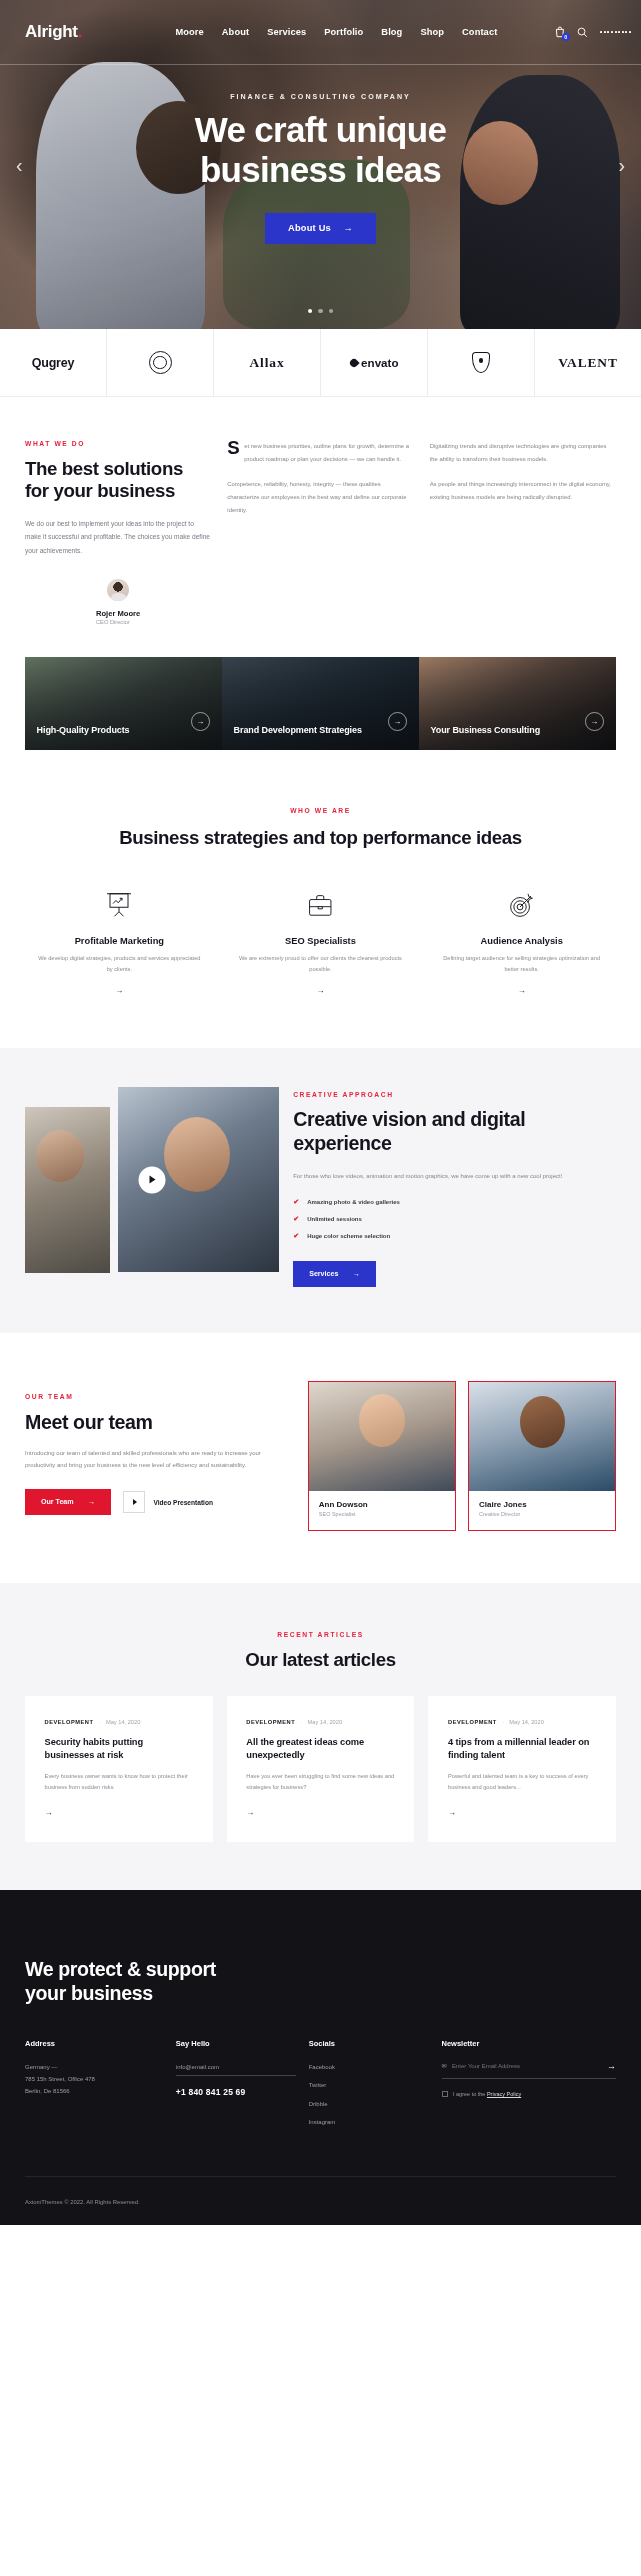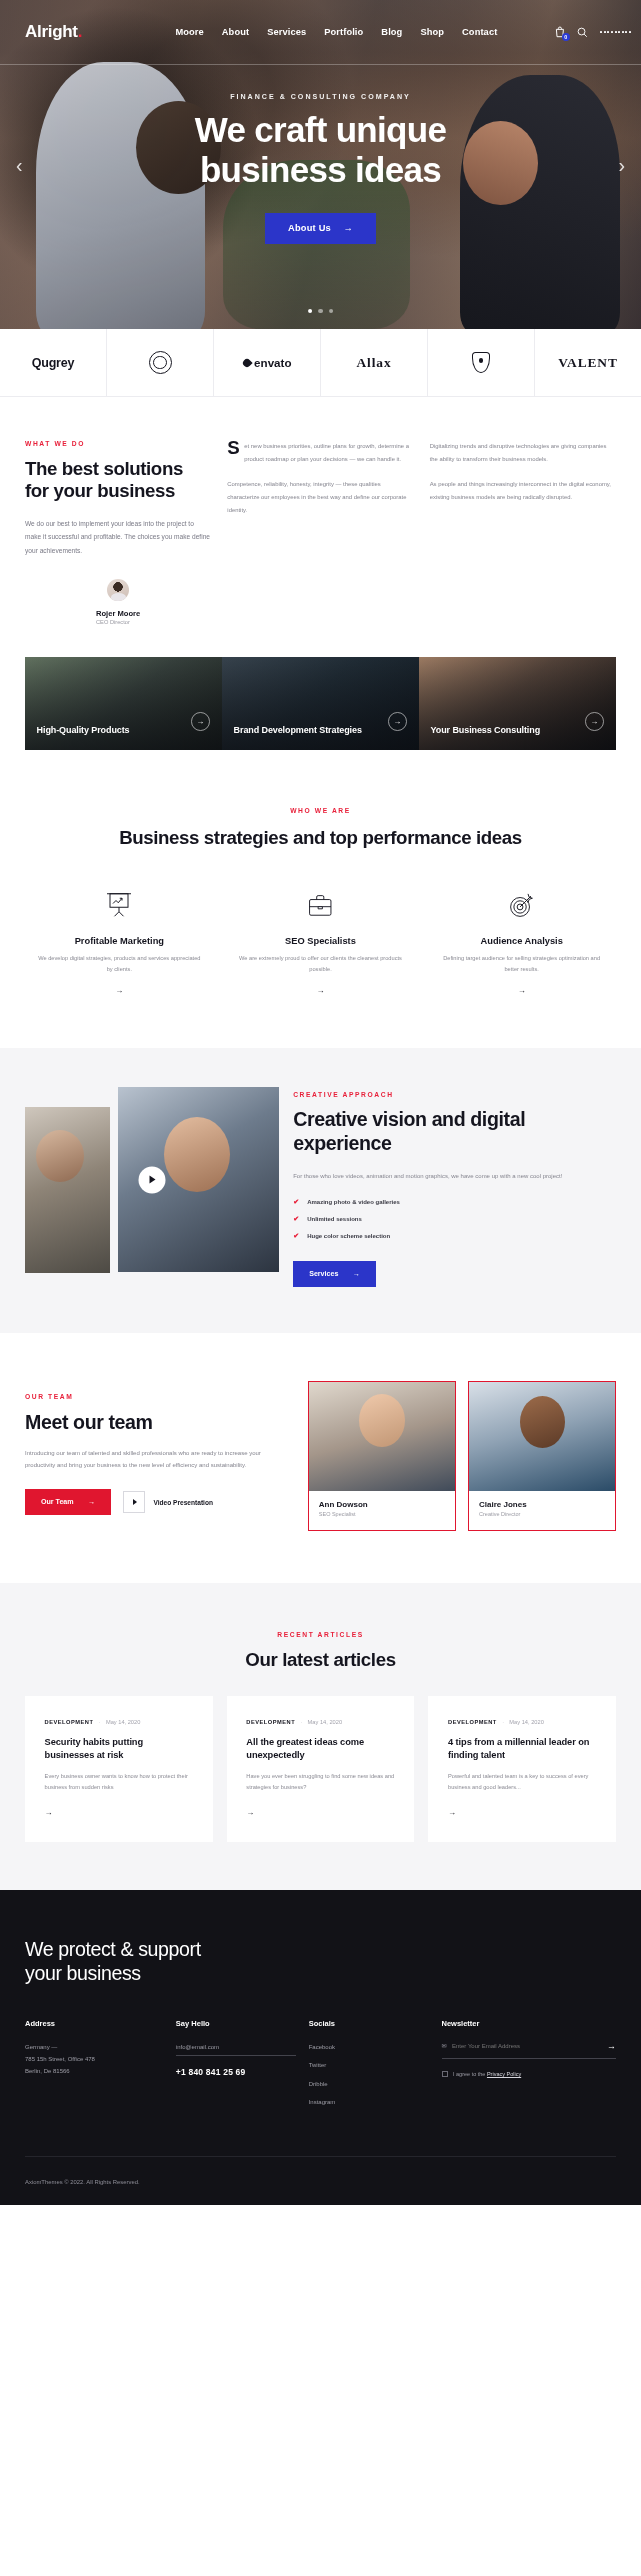--- a/index.html
+++ b/index.html
@@ -202,22 +202,22 @@
   .acard h4{ font-size:9.3px; line-height:1.38; font-weight:700; color:#15151f;
              margin-bottom:9px; letter-spacing:-0.1px;}
   .acard p{ font-size:5.7px; line-height:2; color:#8b8b94; margin-bottom:14.2px; }
   .acard .arr{ font-size:8px; color:#15151f; }
   .more-wrap{ text-align:center; margin-top:28.5px; }
   .btn-more{ background:#2b35c9; color:#fff; font-size:7.1px; font-weight:700;
              padding:9px 19.6px; border:none; cursor:pointer;}
 
   
   .footer{ background:#121217; color:#fff; padding:48px 25px 0; }
-  .footer h2{ font-size:19.6px; line-height:1.22; font-weight:400; letter-spacing:-0.4px;
-              margin-bottom:34px;}
+  .footer h2{ font-size:19.6px; line-height:1.22; font-weight:700; letter-spacing:-0.4px;
+              margin-bottom:34px;margin-top:20px;}
   .fcols{ display:grid; grid-template-columns:1.15fr 1fr 1fr 1.45fr; gap:12.5px;
           padding-bottom:41px; }
   .fcols h6{ font-size:7.5px; font-weight:700; margin-bottom:12.5px; }
   .fcols p,.fcols a{ font-size:6px; line-height:2.05; color:#9d9da6; display:block;
                      text-decoration:none; }
   .mail{ color:#d7d7de; border-bottom:0.9px solid #43434c; display:inline-block;
          padding-bottom:1.8px; margin-bottom:10.7px; }
   .phone{ font-size:8.5px; font-weight:700; color:#fff; letter-spacing:0.2px;}
   .socials a{ margin-bottom:6.2px; }
   .news-row{ display:flex; align-items:center; border-bottom:0.9px solid #43434c;
@@ -314,27 +314,27 @@
   </section>
 
   <section class="brands">
     <div class="brand">
       <span class="brand-txt">Qugrey</span>
     </div>
     <div class="brand">
       <span class="brand-ring"></span>
     </div>
     <div class="brand">
+      <span class="brand-txt serif">Allax</span>
+    </div>
+    <div class="brand">
       <span class="brand-mark">
         <i class="brand-dot"></i>
         <span>envato</span>
       </span>
-    </div>
-    <div class="brand">
-      <span class="brand-txt serif">Allax</span>
     </div>
     <div class="brand">
       <span class="brand-shield"></span>
     </div>
     <div class="brand">
       <span class="brand-txt serif">VALENT</span>
     </div>
   </section>
 
   <section class="wwd">

